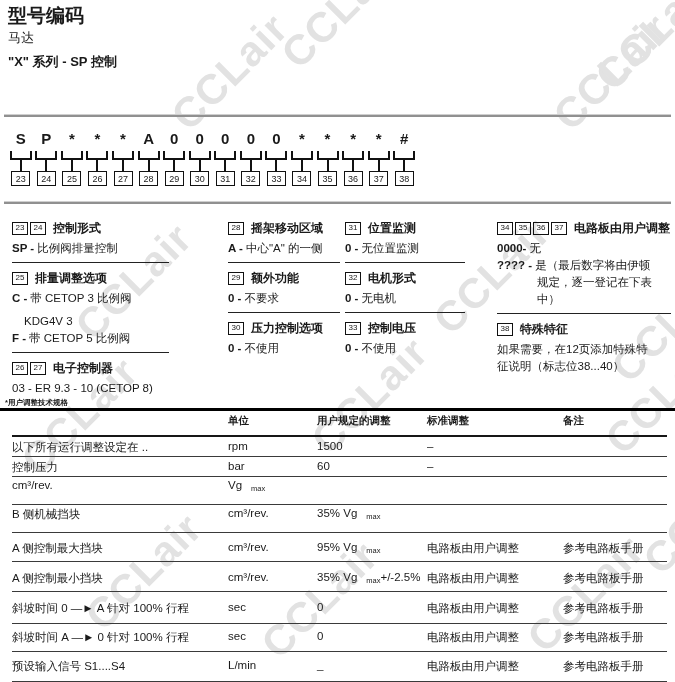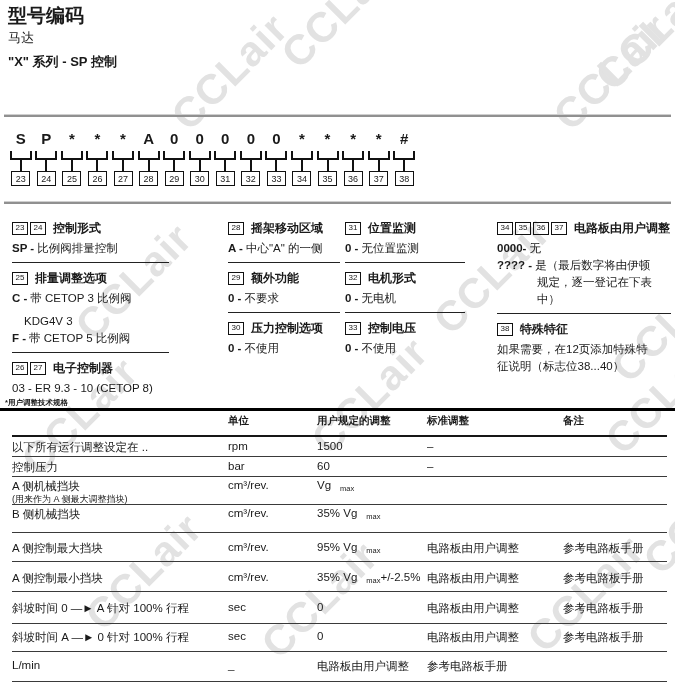--- a/index.html
+++ b/index.html
@@ -313,21 +313,20 @@
 
       <div class="trow r1">
         <div><span>控制压力</span></div>
         <div>bar</div>
         <div><span>60</span><span class="subsc"></span><span></span></div>
         <div>–</div>
         <div></div>
       </div>
 
       <div class="trow r2">
-        <div><span>A 侧机械挡块</span><div class="desc-sub">(用来作为 A 侧最大调整挡块)</div></div>
         <div>cm³/rev.</div>
         <div><span>Vg</span><span class="subsc">max</span><span></span></div>
         <div></div>
         <div></div>
       </div>
 
       <div class="trow r3">
         <div><span>B 侧机械挡块</span></div>
         <div>cm³/rev.</div>
         <div><span>35% Vg</span><span class="subsc">max</span><span></span></div>
@@ -361,20 +360,21 @@
 
       <div class="trow r7">
         <div><span>斜坡时间 A —► 0  针对 100% 行程</span></div>
         <div>sec</div>
         <div><span>0</span><span class="subsc"></span><span></span></div>
         <div>电路板由用户调整</div>
         <div>参考电路板手册</div>
       </div>
 
       <div class="trow r8">
+        <div><span>预设输入信号 S1....S4</span></div>
         <div>L/min</div>
         <div><span>_</span><span class="subsc"></span><span></span></div>
         <div>电路板由用户调整</div>
         <div>参考电路板手册</div>
       </div>
     </div>
 
   </div>
 </div>
 

